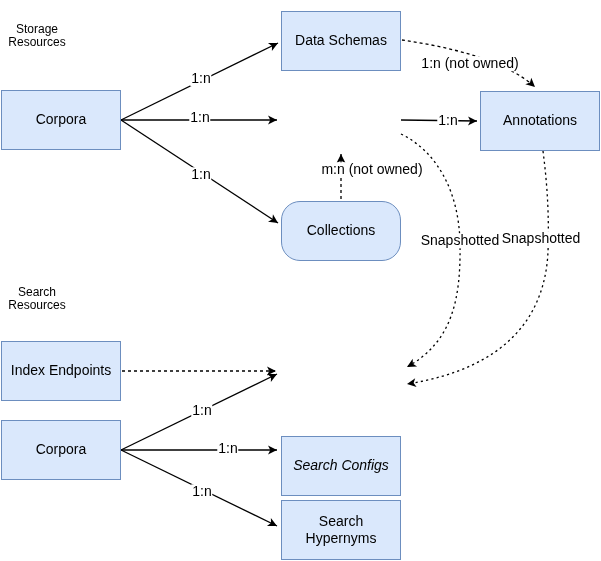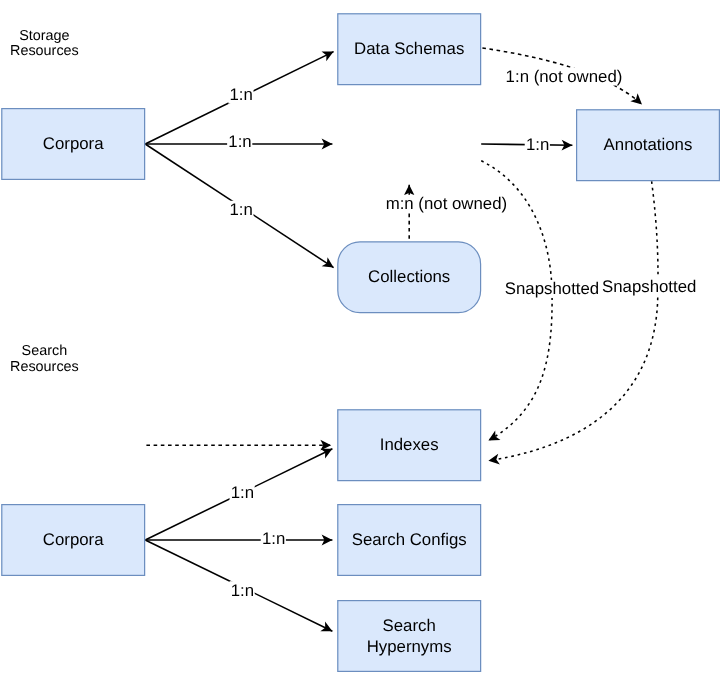--- a/index.html
+++ b/index.html
@@ -83,23 +83,23 @@
   <div class="section-label" style="left:37px; top:23px;text-align:center;">Storage
 Resources</div>
   <div class="section-label" style="left:37px; top:286px;">Search
 Resources</div>
 
   <div class="node" style="left:1px; top:90px;">Corpora</div>
   <div class="node" style="left:281px; top:11px;">Data Schemas</div>
   <div class="node" style="left:480px; top:91px;">Annotations</div>
   <div class="node" style="left:281px; top:201px;border-radius:19px;">Collections</div>
 
+  <div class="node" style="left:1px; top:341px;">Index Endpoints</div>
   <div class="node" style="left:1px; top:420px;">Corpora</div>
-  <div class="node" style="left:281px; top:341px;">Indexes</div>
-  <div class="node" style="left:281px; top:420px;">Search Configs</div>
+  <div class="node" style="left:281px; top:436px;font-style:italic;">Search Configs</div>
   <div class="node" style="left:281px; top:500px;">Search
 Hypernyms</div>
 
   <span class="edge-label" style="left:201px; top:79px;">1:n</span>
   <span class="edge-label" style="left:200px; top:118px;">1:n</span>
   <span class="edge-label" style="left:201px; top:175px;">1:n</span>
   <span class="edge-label" style="left:336px; top:170px;margin-left:36px;">m:n (not owned)</span>
   <span class="edge-label" style="left:448px; top:121px;">1:n</span>
   <span class="edge-label" style="left:470px; top:64px;">1:n (not owned)</span>
   <span class="edge-label" style="left:460px; top:241px;">Snapshotted</span>

